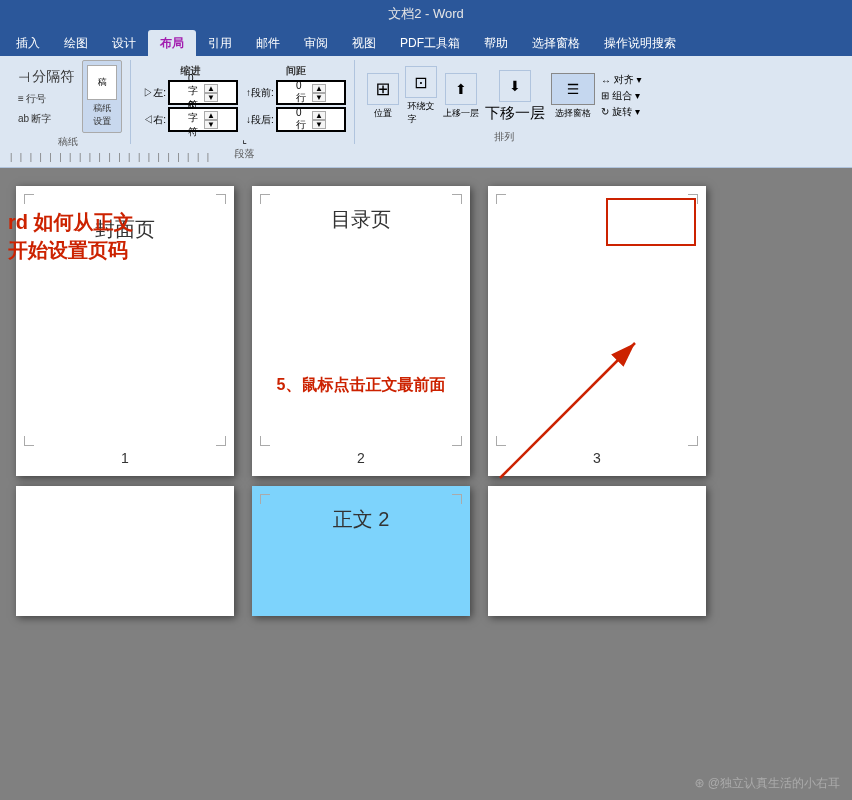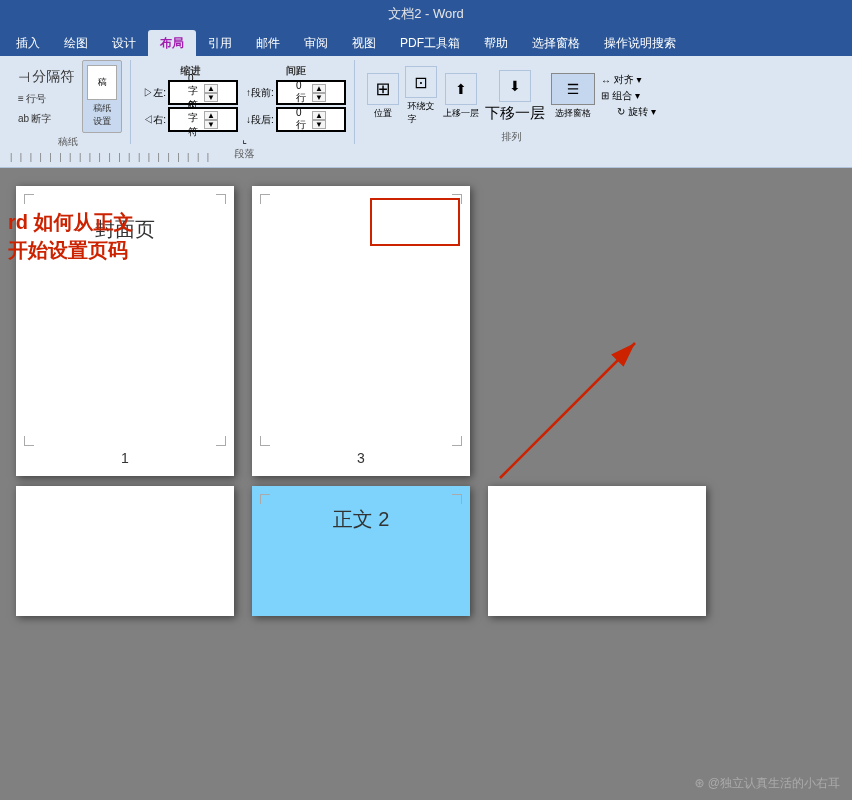--- a/index.html
+++ b/index.html
@@ -280,21 +280,21 @@
         <div style="width:44px;height:32px;background:#c5d7ef;border:1px solid #888;display:flex;align-items:center;justify-content:center;font-size:14px;">☰</div>
         <span style="font-size:9px;">选择窗格</span>
       </div>
       <div style="display:flex;flex-direction:column;gap:2px;align-items:flex-start;">
         <div style="display:flex;align-items:flex-end;gap:2px;">
           <span style="font-size:10px;">↔ 对齐 ▾</span>
         </div>
         <div style="display:flex;align-items:center;gap:2px;">
           <span style="font-size:10px;">⊞ 组合 ▾</span>
         </div>
-        <div style="display:flex;gap:2px;margin-left:16px;">
+        <div style="display:flex;gap:2px;">
           <span style="font-size:10px;">↻ 旋转 ▾</span>
         </div>
       </div>
     </div>
     <div class="ribbon-group-label">排列</div>
   </div>
 
 </div>
 
 <div class="ruler">
@@ -315,20 +315,32 @@
       <div style="position:absolute;top:8px;left:8px;width:10px;height:10px;border-top:1px solid #aaa;border-left:1px solid #aaa;"></div>
       <div style="position:absolute;top:8px;right:8px;width:10px;height:10px;border-top:1px solid #aaa;border-right:1px solid #aaa;"></div>
       <div style="position:absolute;bottom:30px;left:8px;width:10px;height:10px;border-bottom:1px solid #aaa;border-left:1px solid #aaa;"></div>
       <div style="position:absolute;bottom:30px;right:8px;width:10px;height:10px;border-bottom:1px solid #aaa;border-right:1px solid #aaa;"></div>
       <div style="padding:30px 20px;font-size:20px;color:#333;text-align:center;">
         <span>封面页</span>
       </div>
       <div style="position:absolute;bottom:10px;width:100%;text-align:center;font-size:14px;color:#333;">1</div>
     </div>
 
+    <div style="background:white;width:218px;height:290px;box-shadow:2px 2px 8px rgba(0,0,0,0.5);position:relative;flex-shrink:0;">
+      <div style="position:absolute;top:8px;left:8px;width:10px;height:10px;border-top:1px solid #aaa;border-left:1px solid #aaa;"></div>
+      <div style="position:absolute;top:8px;right:8px;width:10px;height:10px;border-top:1px solid #aaa;border-right:1px solid #aaa;"></div>
+      <div style="position:absolute;bottom:30px;left:8px;width:10px;height:10px;border-bottom:1px solid #aaa;border-left:1px solid #aaa;"></div>
+      <div style="position:absolute;bottom:30px;right:8px;width:10px;height:10px;border-bottom:1px solid #aaa;border-right:1px solid #aaa;"></div>
+      <div style="padding:20px;font-size:20px;color:#333;text-align:center;">
+        <span>目录页</span>
+      </div>
+
+      <div style="position:absolute;bottom:80px;left:10px;right:10px;text-align:center;color:#cc2200;font-size:16px;font-weight:bold;">5、鼠标点击正文最前面</div>
+      <div style="position:absolute;bottom:10px;width:100%;text-align:center;font-size:14px;color:#333;">2</div>
+    </div>
 
     <div style="background:white;width:218px;height:290px;box-shadow:2px 2px 8px rgba(0,0,0,0.5);position:relative;flex-shrink:0;">
 
       <div style="position:absolute;top:12px;right:10px;width:90px;height:48px;border:2px solid #cc2200;z-index:5;"></div>
       <div style="position:absolute;top:8px;left:8px;width:10px;height:10px;border-top:1px solid #aaa;border-left:1px solid #aaa;"></div>
       <div style="position:absolute;top:8px;right:8px;width:10px;height:10px;border-top:1px solid #aaa;border-right:1px solid #aaa;"></div>
       <div style="position:absolute;bottom:30px;left:8px;width:10px;height:10px;border-bottom:1px solid #aaa;border-left:1px solid #aaa;"></div>
       <div style="position:absolute;bottom:30px;right:8px;width:10px;height:10px;border-bottom:1px solid #aaa;border-right:1px solid #aaa;"></div>
       <div style="position:absolute;bottom:10px;width:100%;text-align:center;font-size:14px;color:#333;">3</div>
     </div>

